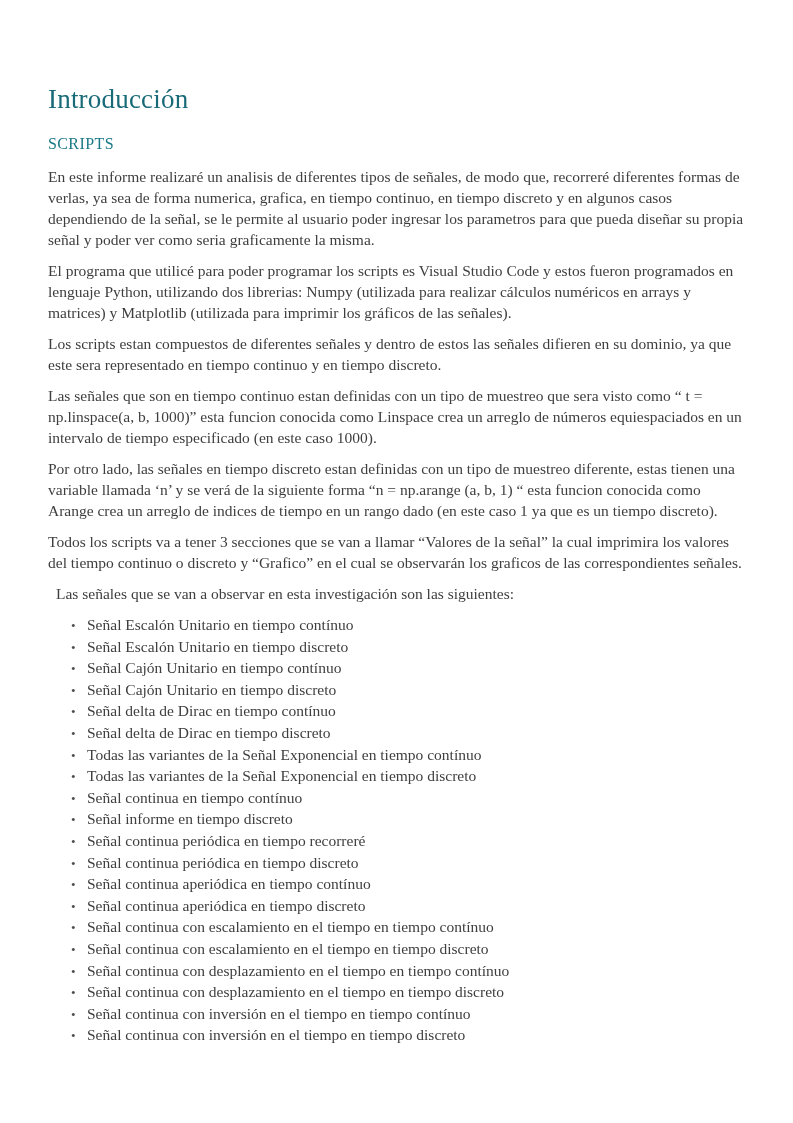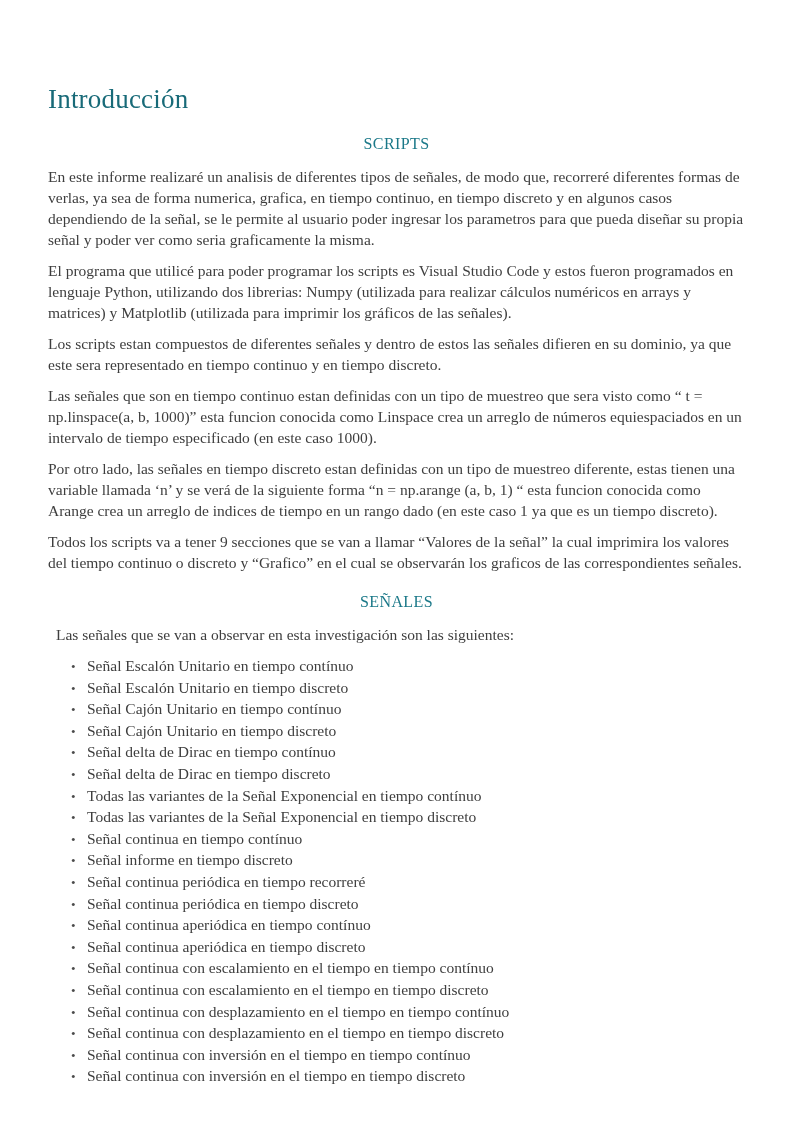--- a/index.html
+++ b/index.html
@@ -27,21 +27,20 @@
     margin: 0 0 21px 0;
     letter-spacing: 0.2px;
   }
   .section-heading {
     font-size: 16px;
     line-height: 18px;
     font-weight: 400;
     color: #1a7888;
     margin: 20px 0 13px 0;
     letter-spacing: 0.4px;
-    text-align: center;
   }
   .body-par {
     font-size: 15.5px;
     line-height: 21px;
     margin: 0 0 10px 0;
     max-width: 697px;
   }
   .list-intro {
     font-size: 15.5px;
     line-height: 21px;
@@ -76,23 +75,22 @@
 
   <h1 class="doc-title">Introducción</h1>
 
   <h2 class="section-heading" style="margin-top:0;">SCRIPTS</h2>
 
   <p class="body-par">En este informe realizaré un analisis de diferentes tipos de señales, de modo que, recorreré diferentes formas de verlas, ya sea de forma numerica, grafica, en tiempo continuo, en tiempo discreto y en algunos casos dependiendo de la señal, se le permite al usuario poder ingresar los parametros para que pueda diseñar su propia señal y poder ver como seria graficamente la misma.</p>
   <p class="body-par">El programa que utilicé para poder programar los scripts es Visual Studio Code y estos fueron programados en lenguaje Python, utilizando dos librerias: Numpy (utilizada para realizar cálculos numéricos en arrays y matrices) y Matplotlib (utilizada para imprimir los gráficos de las señales).</p>
   <p class="body-par">Los scripts estan compuestos de diferentes señales y dentro de estos las señales difieren en su dominio, ya que este sera representado en tiempo continuo y en tiempo discreto.</p>
   <p class="body-par">Las señales que son en tiempo continuo estan definidas con un tipo de muestreo que sera visto como “ t = np.linspace(a, b, 1000)” esta funcion conocida como Linspace crea un arreglo de números equiespaciados en un intervalo de tiempo especificado (en este caso 1000).</p>
   <p class="body-par">Por otro lado, las señales en tiempo discreto estan definidas con un tipo de muestreo diferente, estas tienen una variable llamada ‘n’ y se verá de la siguiente forma “n = np.arange (a, b, 1) “ esta funcion conocida como Arange crea un arreglo de indices de tiempo en un rango dado (en este caso 1 ya que es un tiempo discreto).</p>
-  <p class="body-par">Todos los scripts va a tener 9 secciones que se van a llamar “Valores de la señal”  la cual imprimira los valores del tiempo continuo o discreto y “Grafico” en el cual se observarán los graficos de las correspondientes señales.</p>
+  <p class="body-par">Todos los scripts va a tener 3 secciones que se van a llamar “Valores de la señal”  la cual imprimira los valores del tiempo continuo o discreto y “Grafico” en el cual se observarán los graficos de las correspondientes señales.</p>
 
-  <h2 class="section-heading">SEÑALES</h2>
 
   <p class="list-intro">Las señales que se van a observar en esta investigación son las siguientes:</p>
 
   <ul class="signal-list">
     <li>
         <span class="bullet">•</span>
         <span class="li-text">Señal Escalón Unitario en tiempo contínuo</span>
       </li>
     <li>
         <span class="bullet">•</span>

